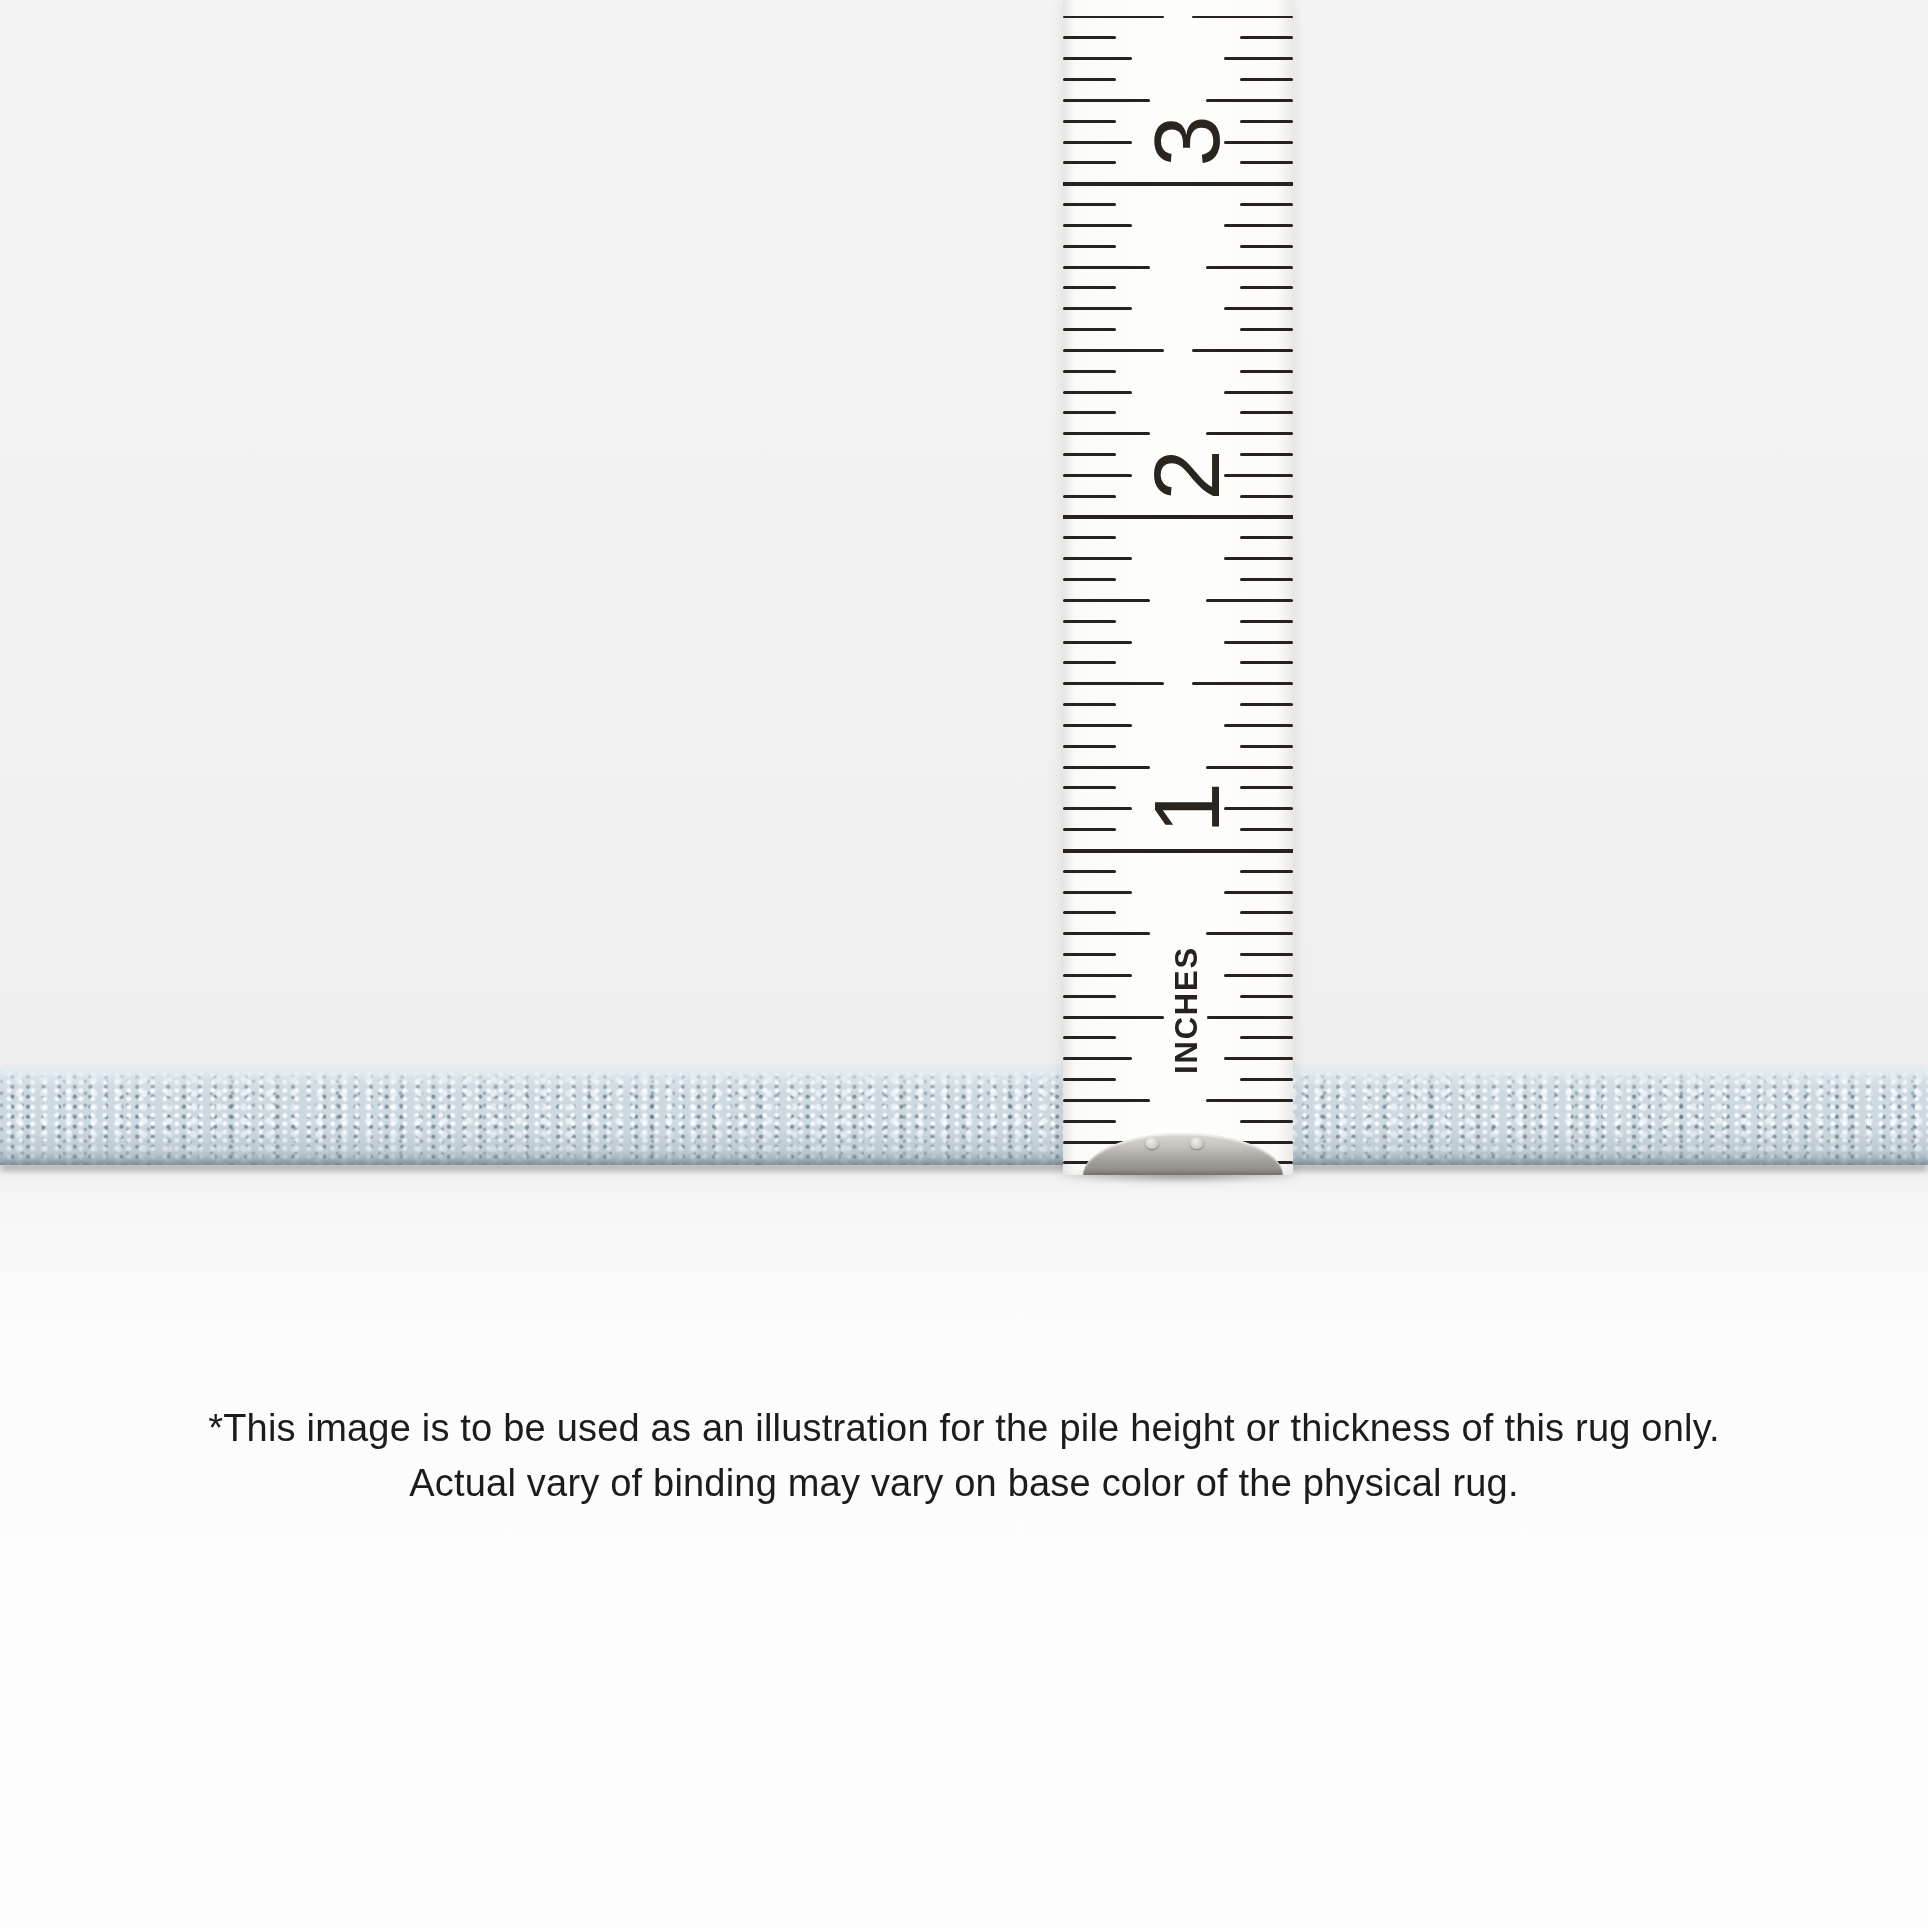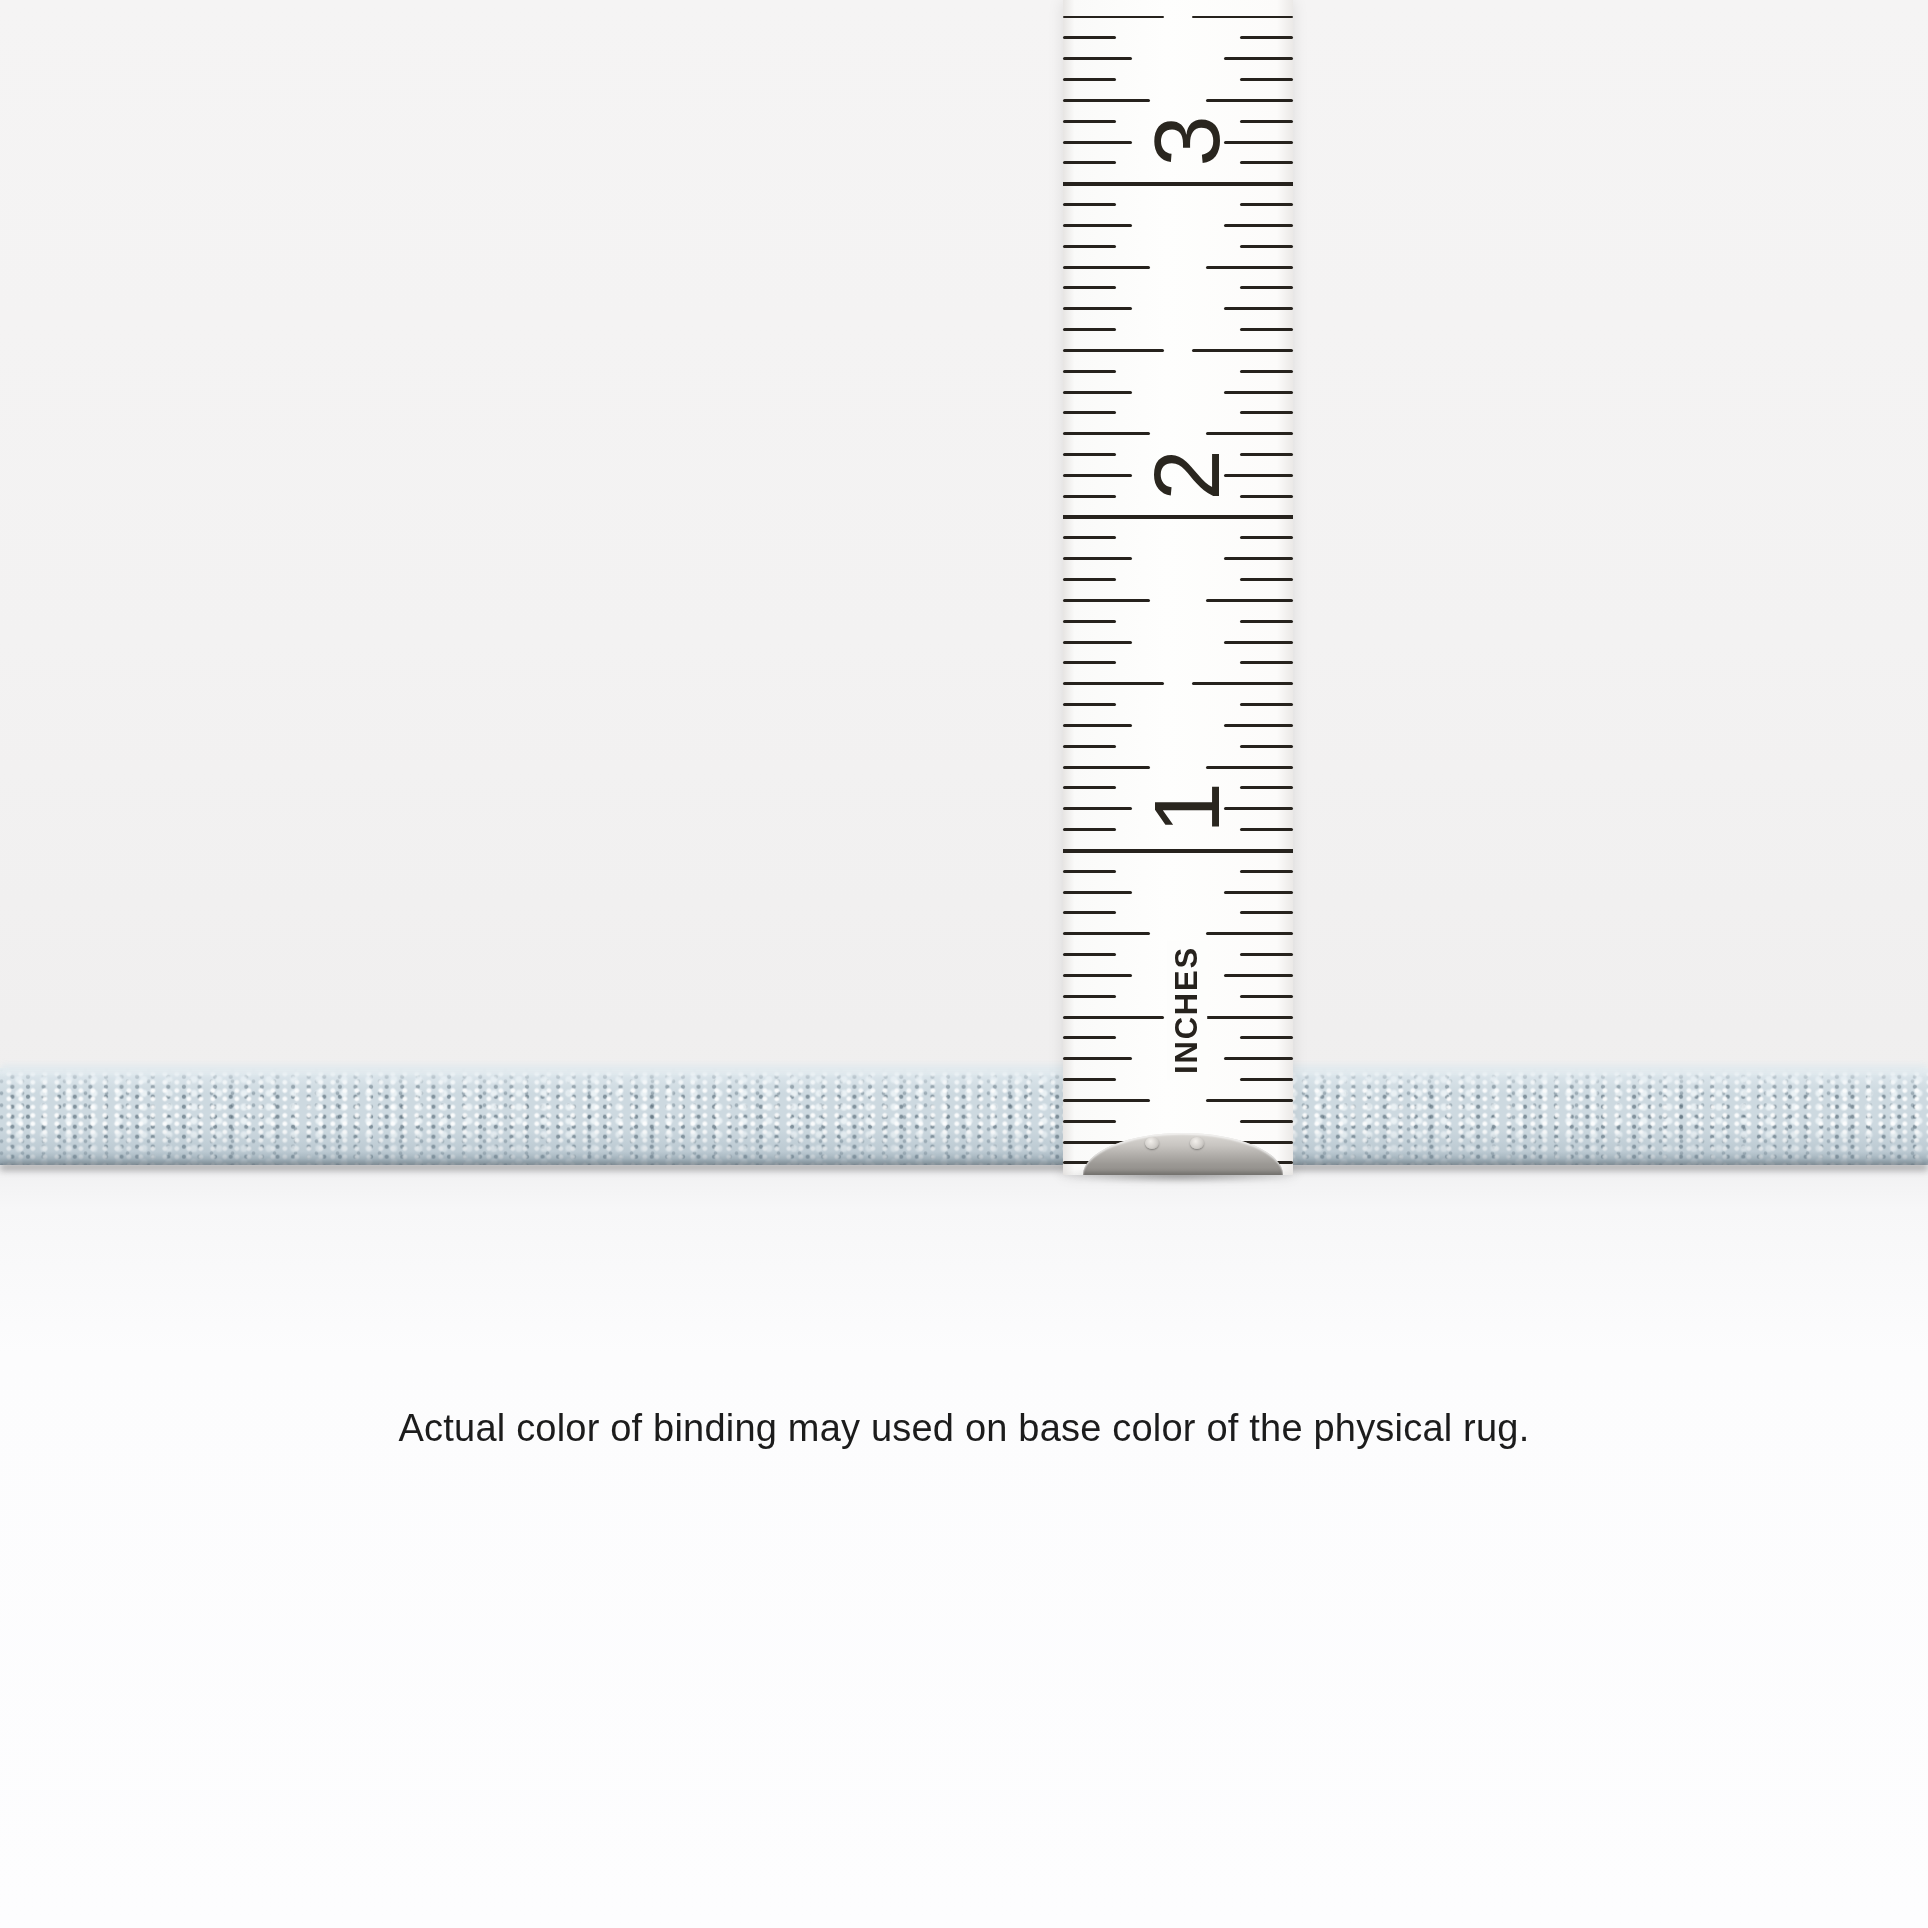--- a/index.html
+++ b/index.html
@@ -211,16 +211,17 @@
       <div class="inch-number" style="top: 141px;">3</div>
       <div class="clip">
       <div class="rivet r1"></div>
       <div class="rivet r2"></div>
     </div>
   </div>
 
   <div class="ruler-ground-shadow"></div>
 
   <div class="caption">
-    <div>Actual color of binding may used on base color of the physical rug.</div>
+    <div>*This image is to be used as an illustration for the pile height or thickness of this rug only.</div>
+    <div>Actual vary of binding may vary on base color of the physical rug.</div>
   </div>
 </div>
 
 
 </body></html>

